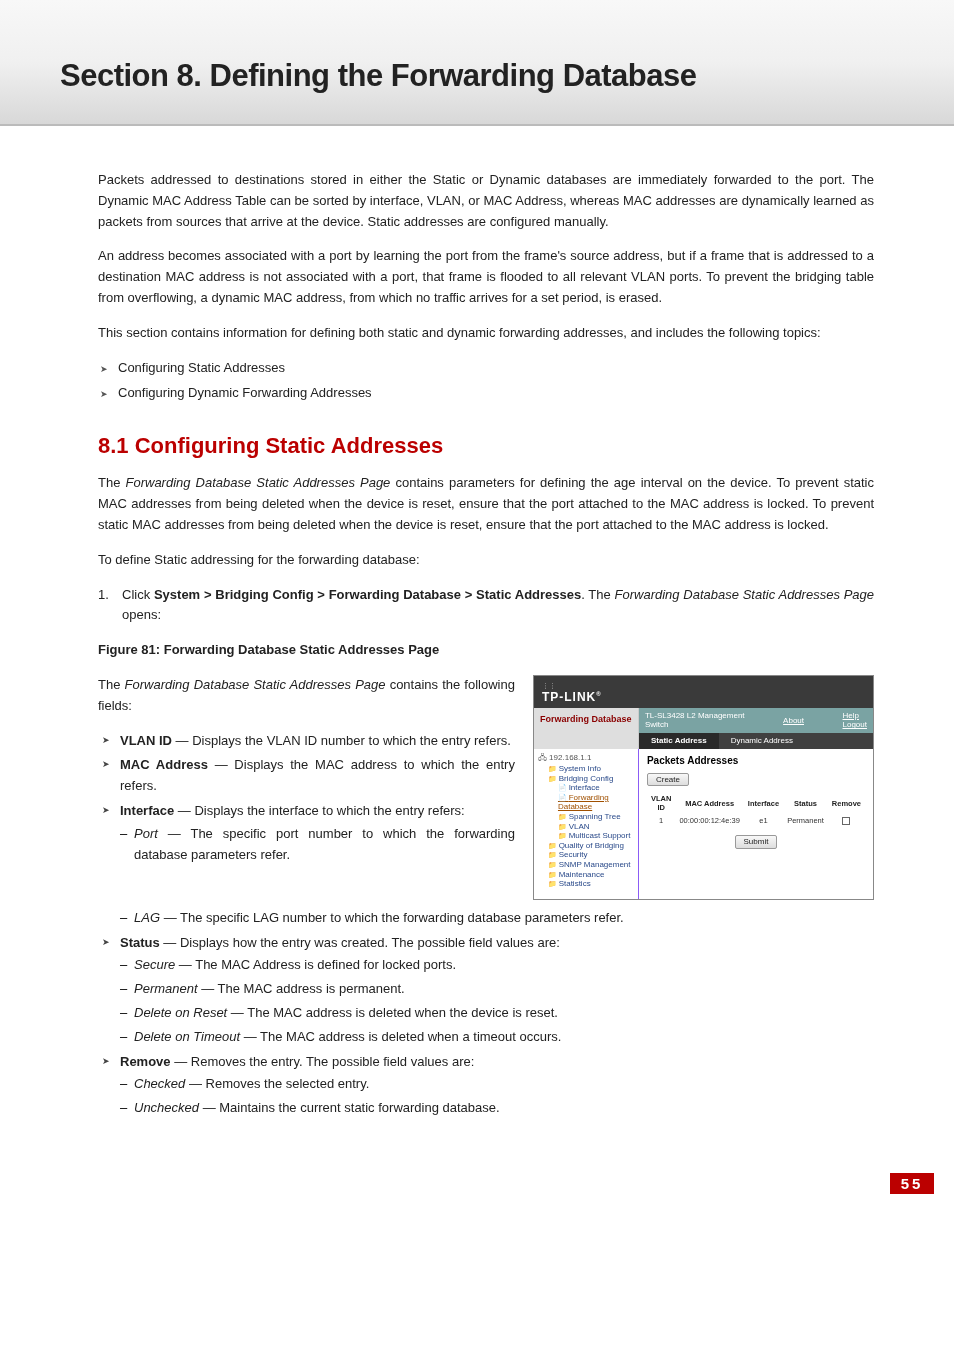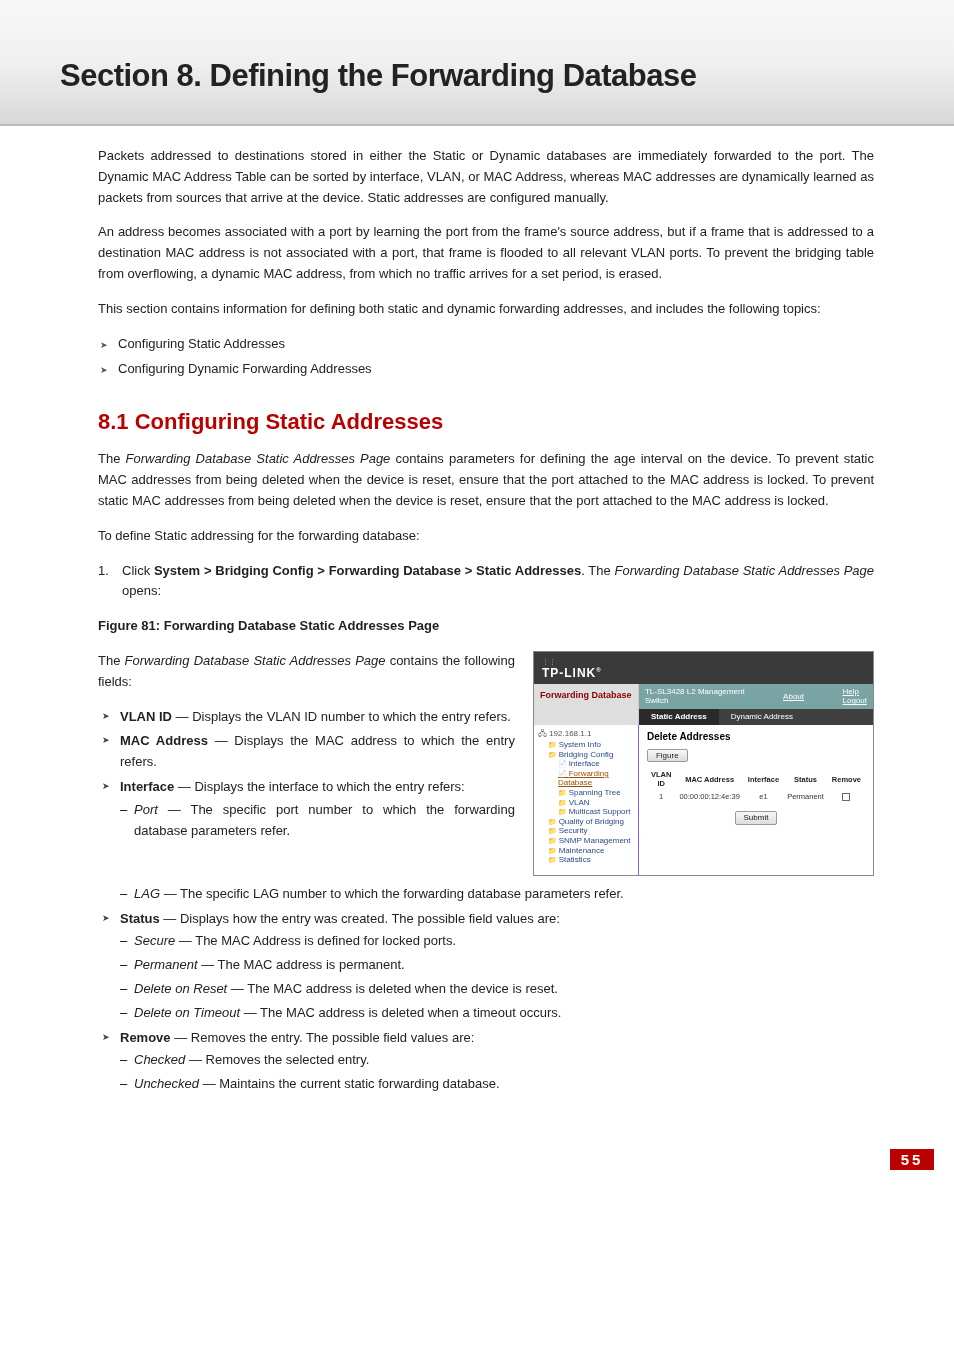--- a/index.html
+++ b/index.html
@@ -15,21 +15,21 @@
       padding: 58px 28px 30px 60px;
       border-bottom: 2px solid #bbb;
     }
     .page-banner h1 {
       font-size: 31px;
       font-weight: bold;
       color: #222;
       letter-spacing: -0.5px;
     }
     .content {
-      padding: 20px 80px 20px 98px;
+      padding: 44px 80px 20px 98px;
       font-size: 13px;
       line-height: 1.6;
       color: #222;
     }
     .content p {
       text-align: justify;
       margin-bottom: 14px;
     }
     .topic-list {
       list-style: none;
@@ -323,22 +323,22 @@
                 <li class="fld" data-name="tree-multicast">Multicast Support</li>
               </ul>
               <li class="fld" data-name="tree-qos">Quality of Bridging</li>
               <li class="fld" data-name="tree-security">Security</li>
               <li class="fld" data-name="tree-snmp">SNMP Management</li>
               <li class="fld" data-name="tree-maintenance">Maintenance</li>
               <li class="fld" data-name="tree-statistics">Statistics</li>
             </ul>
           </div>
           <div class="shot-main" data-name="shot-main-panel">
-            <h4 data-name="shot-main-heading">Delete Addresses</h4>
-            <span class="shot-btn" data-name="shot-create-button">Figure</span>
+            <h4 data-name="shot-main-heading">Packets Addresses</h4>
+            <span class="shot-btn" data-name="shot-create-button">Create</span>
             <table class="shot-table" data-name="shot-table">
               <tbody>
                   <tr>
                 <th data-name="col-vlan">VLAN ID</th>
                 <th data-name="col-mac">MAC Address</th>
                 <th data-name="col-iface">Interface</th>
                 <th data-name="col-status">Status</th>
                 <th data-name="col-remove">Remove</th>
               </tr>
               <tr data-name="table-row">

